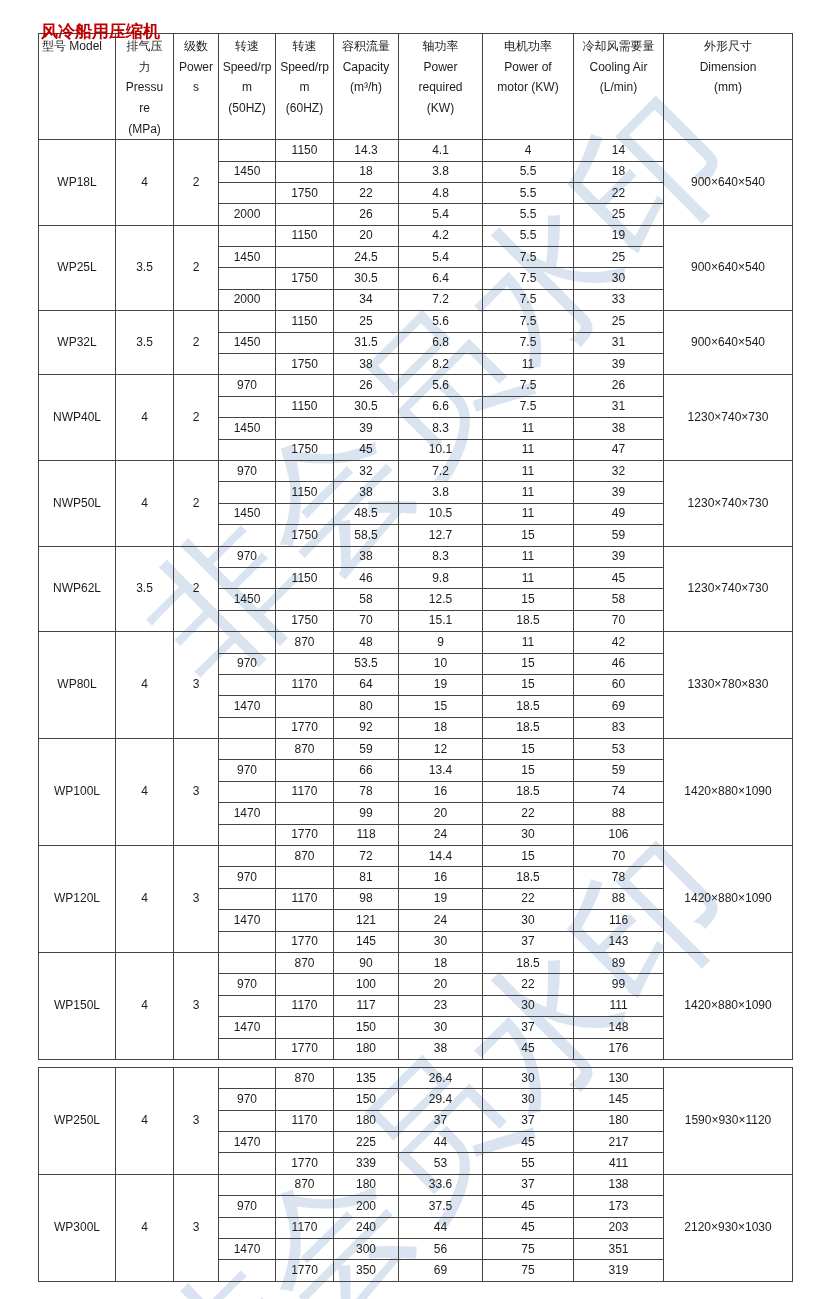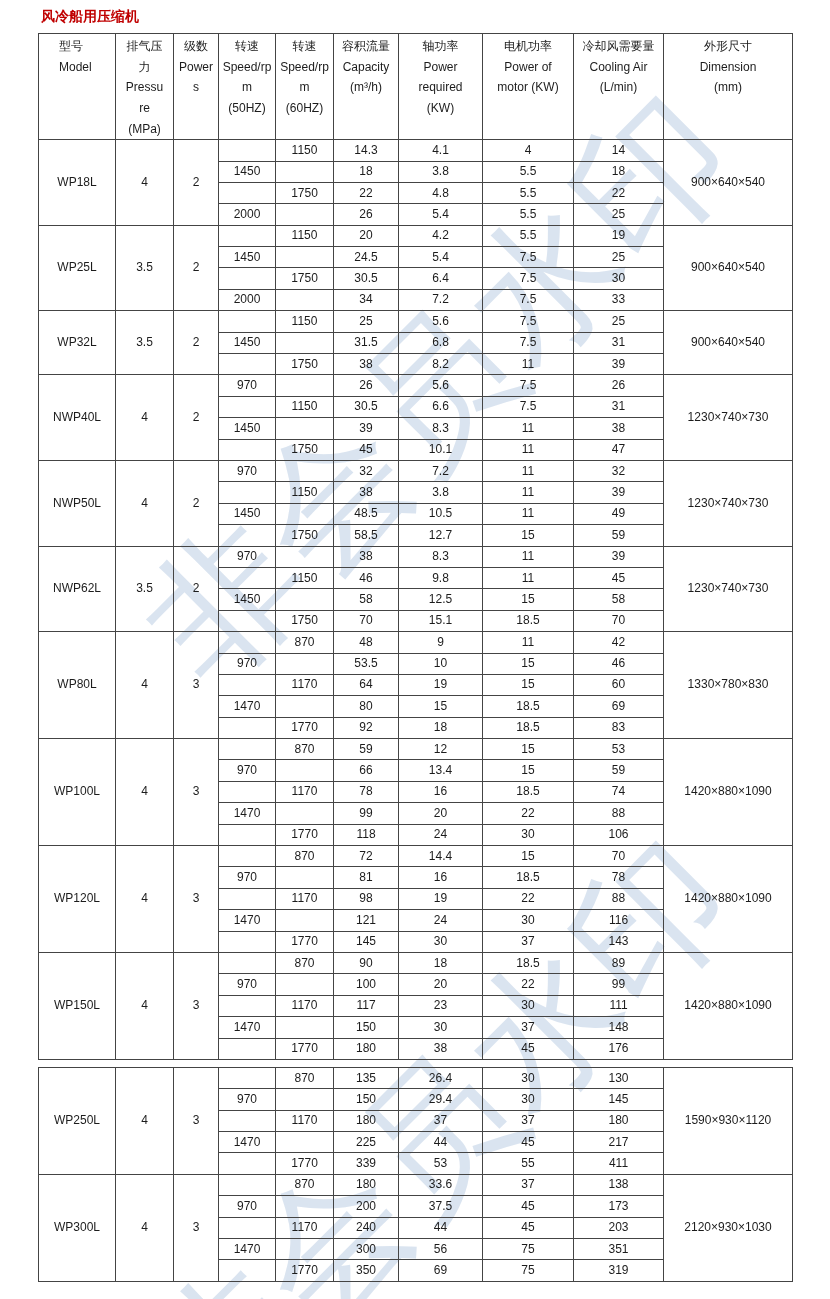--- a/index.html
+++ b/index.html
@@ -1,31 +1,31 @@
 <!DOCTYPE html>
 <html><head>
 <meta charset="utf-8">
 <style>
   html,body{margin:0;padding:0;background:#ffffff;}
   .page{position:relative;width:830px;height:1299px;background:#fff;overflow:hidden;
         font-family:"Liberation Sans","DejaVu Sans",sans-serif;color:#1c1c1c;}
-  .title{position:absolute;left:41px;top:8px;font-size:14px;font-weight:bold;color:#c00000;z-index:2;}
+  .title{position:absolute;left:41px;top:20px;font-size:17px;font-weight:bold;color:#c00000;z-index:2;}
   .wm{position:absolute;z-index:0;font-size:150px;white-space:nowrap;color:rgba(182,202,226,0.50);
       transform:rotate(-45deg);transform-origin:0 50%;pointer-events:none;user-select:none;}
   #wm1{left:175px;top:555px;}
   #wm2{left:175px;top:1300px;}
   table.spec{position:relative;z-index:1;border-collapse:collapse;table-layout:fixed;
              margin-left:38px;background:transparent;}
   #table-main{margin-top:33px;}
   #table-extra{margin-top:7px;}
   .spec th,.spec td{border:1px solid #444444;text-align:center;vertical-align:middle;
                     font-size:12px;padding:0;overflow:hidden;}
   .spec thead tr{height:105px;}
   .spec th{vertical-align:top;font-weight:normal;white-space:pre-line;line-height:1.72;padding-top:2px;}
-  .spec th.first{text-align:left;padding-left:20px;}
+  .spec th.first{text-align:left;padding-left:3px;}
   .spec td{height:20.4px;line-height:1.1;}
 </style>
 </head>
 <body>
 
 <div class="page">
   <div class="wm" id="wm1">非会员水印</div>
   <div class="wm" id="wm2">非会员水印</div>
 
   <div class="title">风冷船用压缩机</div>

